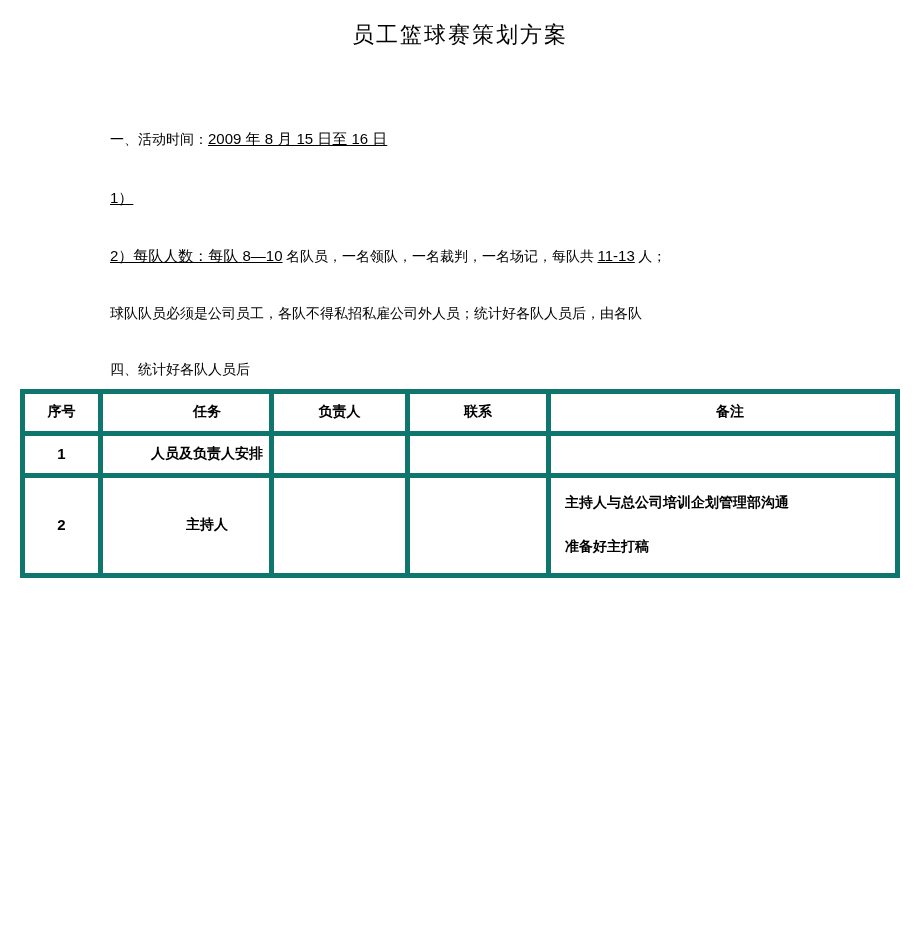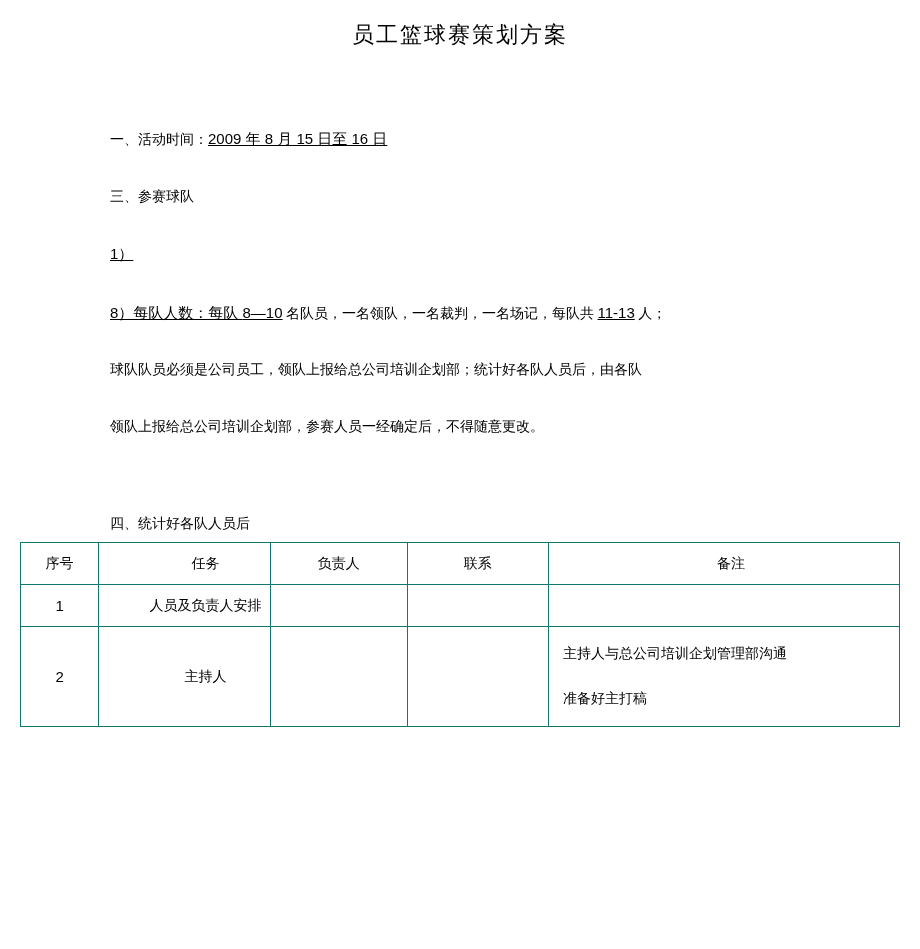--- a/index.html
+++ b/index.html
@@ -36,24 +36,24 @@
     }
     .section4-label {
       margin-left: 0px;
     }
     table {
       width: 880px;
       margin: 5px 0 0 20px;
       border-collapse: collapse;
     }
     th, td {
-      border: 1px solid #0f766e;
+      border: 5px solid #0f766e;
       text-align: center;
       vertical-align: middle;
-      font-weight: normal;
+      font-weight: bold;
       font-size: 14px;
     }
     th {
       height: 42px;
     }
     td {
       height: 42px;
     }
     .col-seq { width: 80px; }
     .col-task { width: 175px; padding-left: 42px; }
@@ -74,31 +74,29 @@
 <body>
 
 <div class="title">员工篮球赛策划方案</div>
 
 <div class="content">
   <div class="para">
     <span>一、活动时间：</span><span class="num">2009 年 8 月 15 日至 16 日</span>
   </div>
 
 
-  <div class="para">三、参赛球队</div>
 
   <div class="para"><span class="num">1）</span></div>
 
   <div class="para">
-    <span class="num">8）每队人数：每队 </span><span class="num">8—10</span><span> 名队员，一名领队，一名裁判，一名场记，每队共 </span><span class="num">11-13</span><span> 人；</span>
+    <span class="num">2）每队人数：每队 </span><span class="num">8—10</span><span> 名队员，一名领队，一名裁判，一名场记，每队共 </span><span class="num">11-13</span><span> 人；</span>
   </div>
 
-  <div class="para">球队队员必须是公司员工，领队上报给总公司培训企划部；统计好各队人员后，由各队</div>
+  <div class="para">球队队员必须是公司员工，各队不得私招私雇公司外人员；统计好各队人员后，由各队</div>
 
-  <div class="para" style="margin-bottom:70px;">领队上报给总公司培训企划部，参赛人员一经确定后，不得随意更改。</div>
 
   <div class="section4-label">四、统计好各队人员后</div>
 </div>
 
 <table>
   <tbody>
       <tr>
     <th class="col-seq">序号</th>
     <th class="col-task">任务</th>
     <th class="col-person">负责人</th>

